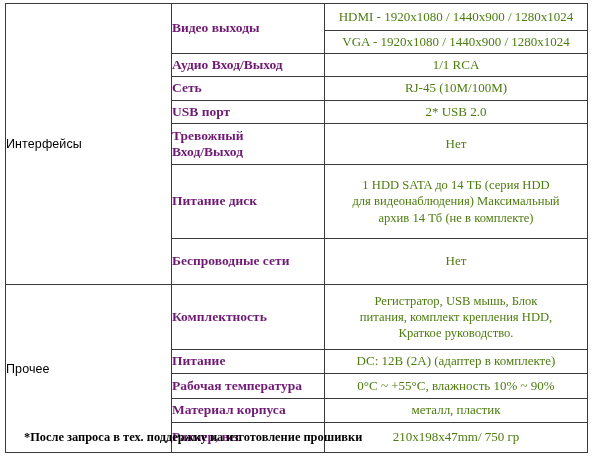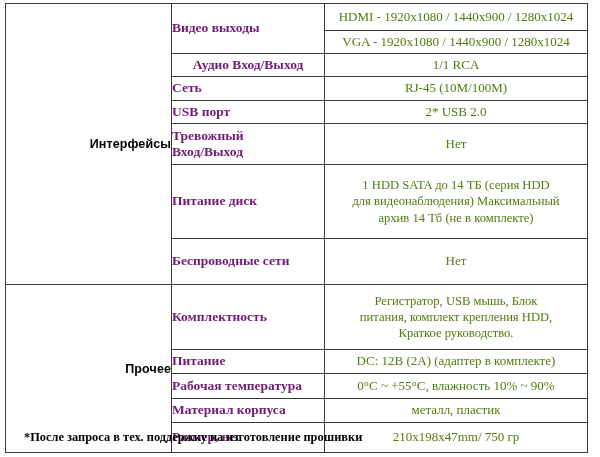--- a/index.html
+++ b/index.html
@@ -28,23 +28,23 @@
   .spec-table td {
     border: 1px solid #3a3a3a;
     padding: 0;
     vertical-align: middle;
     background: #ffffff;
   }
 
   
   .group-cell {
     width: 165px;
-    text-align: right;
+    text-align: left;
     font-family: "Liberation Sans", sans-serif;
-    font-weight: bold;
+    font-weight: normal;
     font-size: 12.5px;
     letter-spacing: 0.1px;
     color: #000;
   }
 
   
   .param-cell {
     width: 152px;
     text-align: left;
     font-family: "Liberation Serif", serif;
@@ -68,21 +68,21 @@
 
   .value-cell.tight {
     line-height: 1.28;
     font-size: 12.6px;
     padding: 4px 27px;
   }
 
   
   .r-video-a   { height: 26px; }
   .r-video-b   { height: 22px; }
-  .r-audio     { height: 22px; text-align: center; }
+  .r-audio     { height: 22px; }
   .r-net       { height: 23px; margin-top: 36px; }
   .r-usb       { height: 22px; }
   .r-alarm     { height: 40px; }
   .r-hdd       { height: 65px; }
   .r-wifi      { height: 45px; }
   .r-kit       { height: 56px; }
   .r-power     { height: 23px; margin-left: 22px; }
   .r-temp      { height: 24px; }
   .r-material  { height: 23px; }
   .r-size      { height: 29px; }

